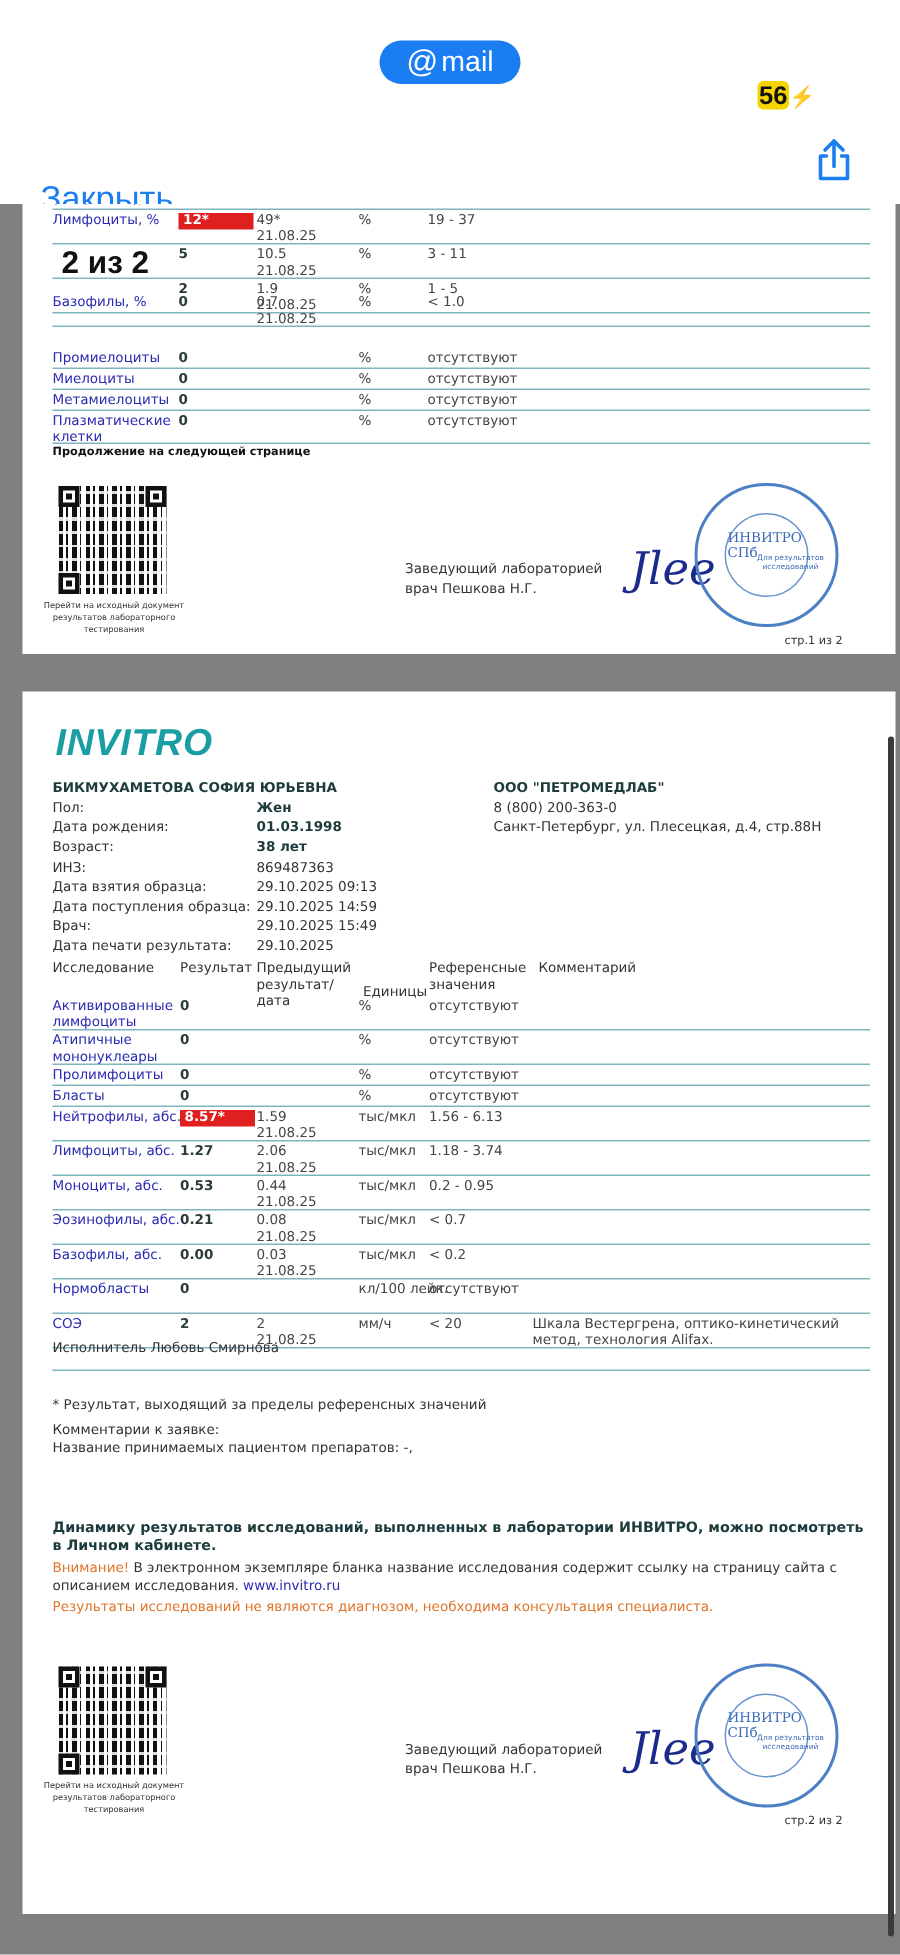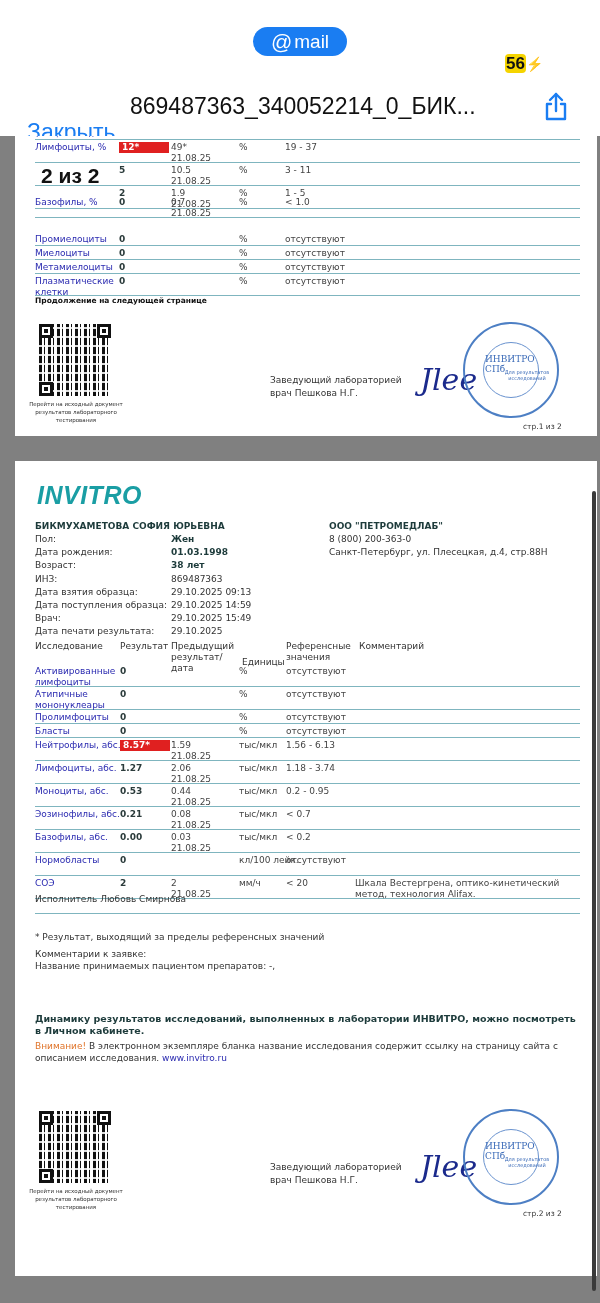--- a/index.html
+++ b/index.html
@@ -73,21 +73,20 @@
     <span class="at">@</span>
     <span>mail</span>
   </div>
   <div class="battery">
     <span class="num">56</span><span class="bolt">⚡</span>
   </div>
 </div>
 
 <div class="nav-bar">
   <div class="close-btn">Закрыть</div>
-  <div class="nav-title">869487363_340052214_0_БИК...</div>
   <div class="share-btn">
     <svg width="26" height="30" viewBox="0 0 26 30">
       <path d="M13 2 L13 19" stroke="#1a7df2" stroke-width="2.4" fill="none" stroke-linecap="round"></path>
       <path d="M7 8 L13 2 L19 8" stroke="#1a7df2" stroke-width="2.4" fill="none" stroke-linecap="round" stroke-linejoin="round"></path>
       <path d="M8 12 H4 V27 H22 V12 H18" stroke="#1a7df2" stroke-width="2.4" fill="none" stroke-linejoin="round" stroke-linecap="round"></path>
     </svg>
   </div>
 </div>
 
 <div class="viewer">
@@ -315,20 +314,21 @@
         </div>
       </div>
 
     <div class="note" style="top:432px">Исполнитель Любовь Смирнова</div>
     <div class="row" style="top:452px; height:0;"></div>
     <div class="note" style="top:470px">* Результат, выходящий за пределы референсных значений</div>
     <div class="note" style="top:487px">Комментарии к заявке:</div>
     <div class="note" style="top:499px">Название принимаемых пациентом препаратов: -,</div>
     <div class="note bold" style="top:552px; width:545px">Динамику результатов исследований, выполненных в лаборатории ИНВИТРО, можно посмотреть в Личном кабинете.</div>
     <div class="note" style="top:579px; width:545px"><span class="orange">Внимание!</span><span> В электронном экземпляре бланка название исследования содержит ссылку на страницу сайта с описанием исследования. </span><span class="link">www.invitro.ru</span></div>
+    <div class="note orange" style="top:605px">Результаты исследований не являются диагнозом, необходима консультация специалиста.</div>
 
     <div class="qr" style="left:24px; top:650px;">
       <div class="qr-mask"></div>
       <div class="finder" style="left:0;top:0"></div>
       <div class="finder" style="right:0;top:0"></div>
       <div class="finder" style="left:0;bottom:0"></div>
     </div>
     <div class="qr-caption" style="left:6px; top:726px;">Перейти на исходный документ результатов лабораторного тестирования</div>
 
     <div class="signer" style="left:255px; top:700px;">

